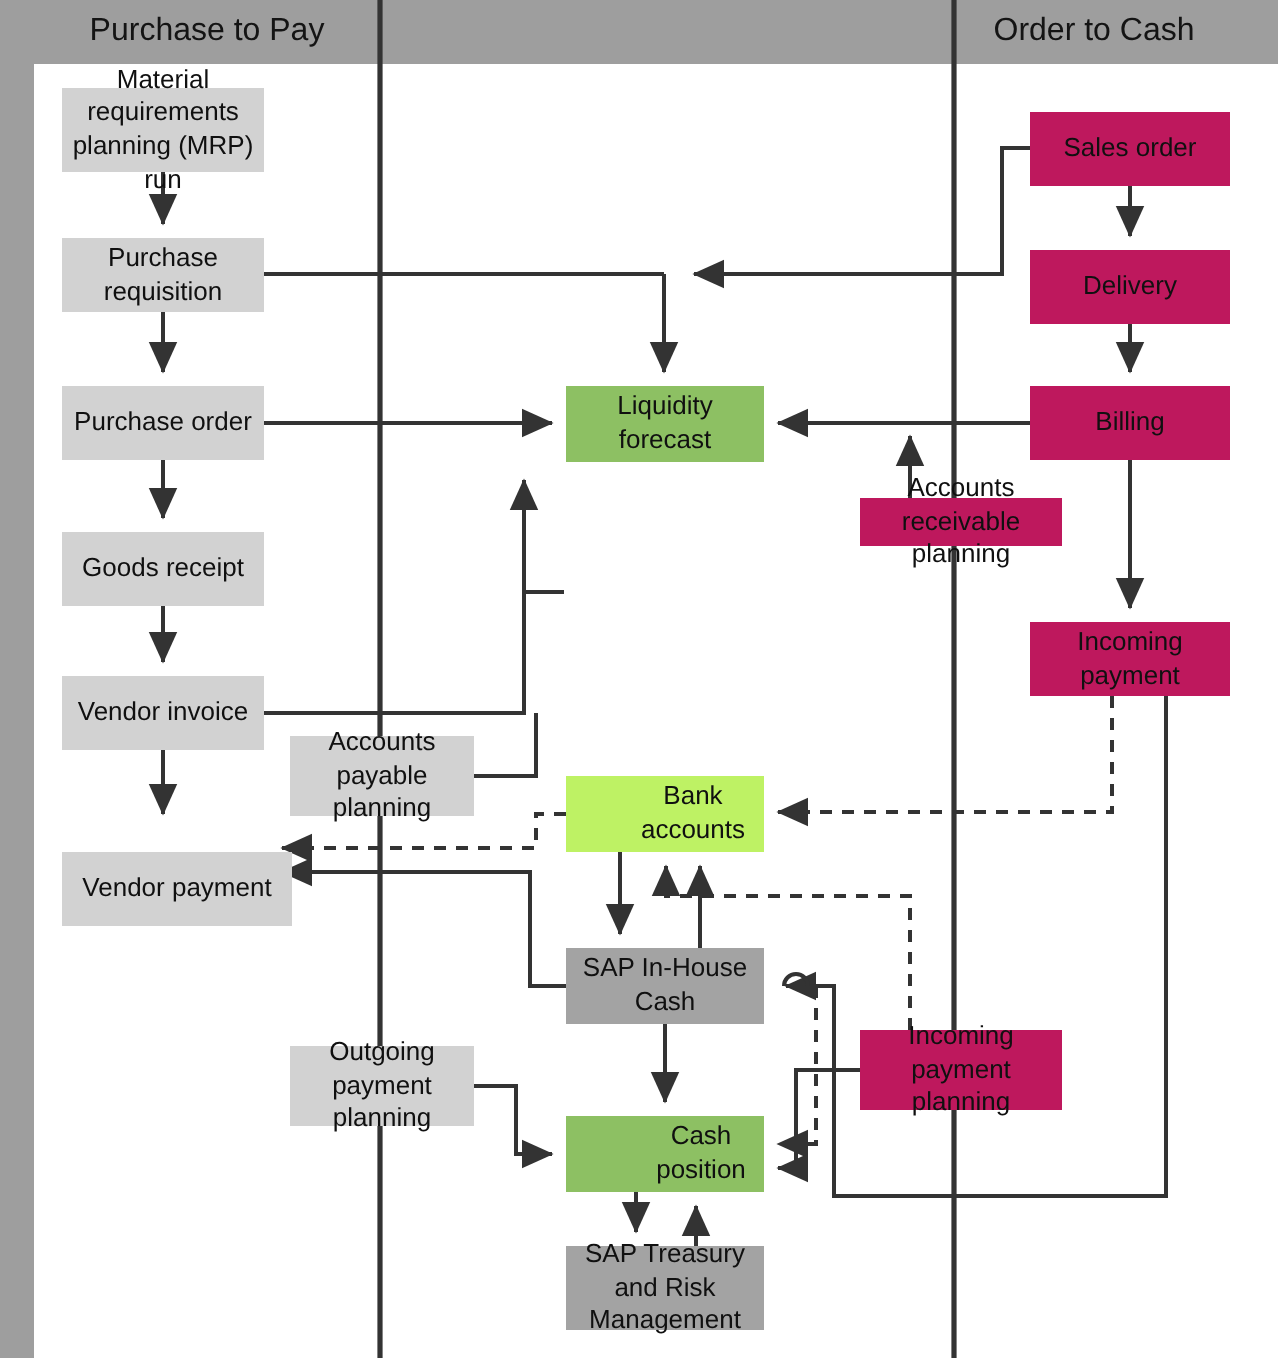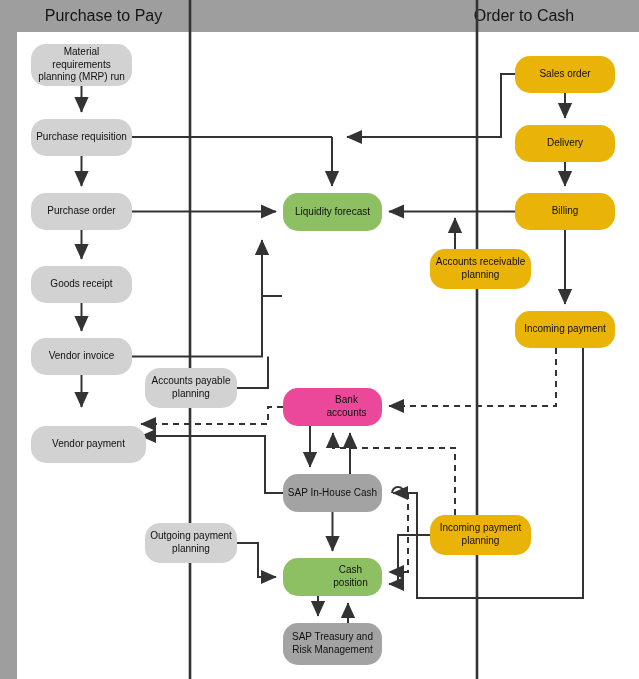--- a/index.html
+++ b/index.html
@@ -4,38 +4,38 @@
 <style>
   html,body{margin:0;padding:0;background:#fff;}
   body{font-family:"Liberation Sans",sans-serif;}
   #stage{position:relative;width:639px;height:679px;overflow:hidden;background:#ffffff;}
   #stage svg{position:absolute;left:0;top:0;}
   .hdrband{position:absolute;left:0;top:0;width:639px;height:32px;background:#9e9e9e;}
   .leftstrip{position:absolute;left:0;top:32px;width:17px;height:647px;background:#9e9e9e;}
   .hdrlabel{position:absolute;top:0;height:32px;line-height:32px;text-align:center;
             font-size:16px;color:#141414;font-family:"Liberation Sans",sans-serif;}
   .node{position:absolute;box-sizing:border-box;display:flex;align-items:center;
-        justify-content:center;text-align:center;font-size:10px;color:#101010;
-        line-height:1.28;padding:2px 4px;font-family:"Liberation Sans",sans-serif;border-radius:15px;}
+        justify-content:center;text-align:center;font-size:13px;color:#101010;
+        line-height:1.28;padding:2px 4px;font-family:"Liberation Sans",sans-serif;}
   .n-gray{background:#d2d2d2;}
-  .n-orange{background:#eab308;}
+  .n-orange{background:#be185d;}
   .n-green{background:#8dc063;}
-  .n-purple{background:#ec4899;padding-left:32px;}
+  .n-purple{background:#bef264;padding-left:32px;}
   .n-blue{background:#a3a3a3;}
 </style>
 </head>
 <body>
 
 <div id="stage">
 
   <div class="hdrband"></div>
   <div class="leftstrip"></div>
 
   <div class="hdrlabel" style="left:17px;width:173px;">Purchase to Pay</div>
-  <div class="hdrlabel" style="left:454px;width:140px;">Order to Cash</div>
+  <div class="hdrlabel" style="left:477px;width:140px;">Order to Cash</div>
 
   <svg width="639" height="679">
     <defs>
       <marker id="ah" markerWidth="9" markerHeight="9" refX="7.6" refY="4" orient="auto">
         <path d="M0,0.4 L8,4 L0,7.6 Z" fill="#333"></path>
       </marker>
     </defs>
     <g stroke="#333" stroke-width="2" fill="none">
 
       <line x1="190" y1="0" x2="190" y2="679" stroke-width="2.6"></line>
@@ -107,17 +107,17 @@
 
   <div class="node n-green" style="left:283px;top:193px;width:99px;height:38px;">Liquidity forecast</div>
   <div class="node n-purple" style="left:283px;top:388px;width:99px;height:38px;">Bank accounts</div>
   <div class="node n-blue" style="left:283px;top:474px;width:99px;height:38px;">SAP In-House Cash</div>
   <div class="node n-green" style="left:283px;top:558px;width:99px;height:38px;padding-left:40px;">Cash position</div>
   <div class="node n-blue" style="left:283px;top:623px;width:99px;height:42px;">SAP Treasury and Risk Management</div>
 
   <div class="node n-orange" style="left:515px;top:56px;width:100px;height:37px;">Sales order</div>
   <div class="node n-orange" style="left:515px;top:125px;width:100px;height:37px;">Delivery</div>
   <div class="node n-orange" style="left:515px;top:193px;width:100px;height:37px;">Billing</div>
-  <div class="node n-orange" style="left:430px;top:249px;width:101px;height:40px;">Accounts receivable planning</div>
+  <div class="node n-orange" style="left:430px;top:249px;width:101px;height:24px;">Accounts receivable planning</div>
   <div class="node n-orange" style="left:515px;top:311px;width:100px;height:37px;">Incoming payment</div>
   <div class="node n-orange" style="left:430px;top:515px;width:101px;height:40px;">Incoming payment planning</div>
 
 </div>
 
 </body></html>

